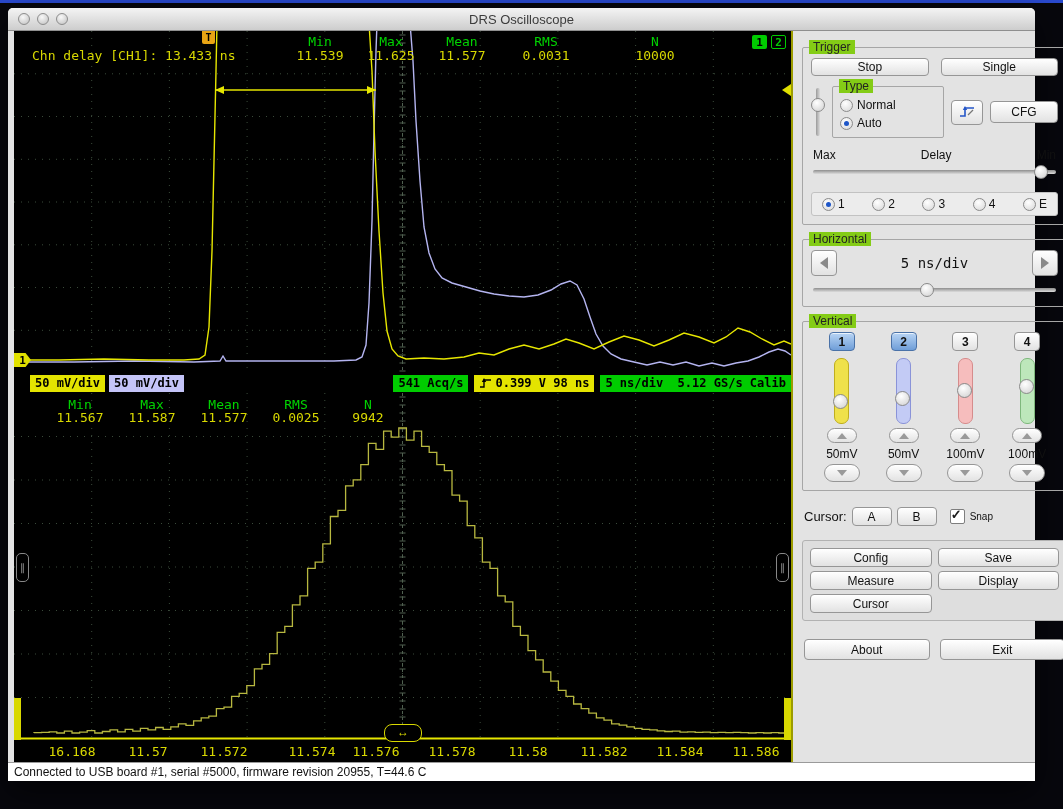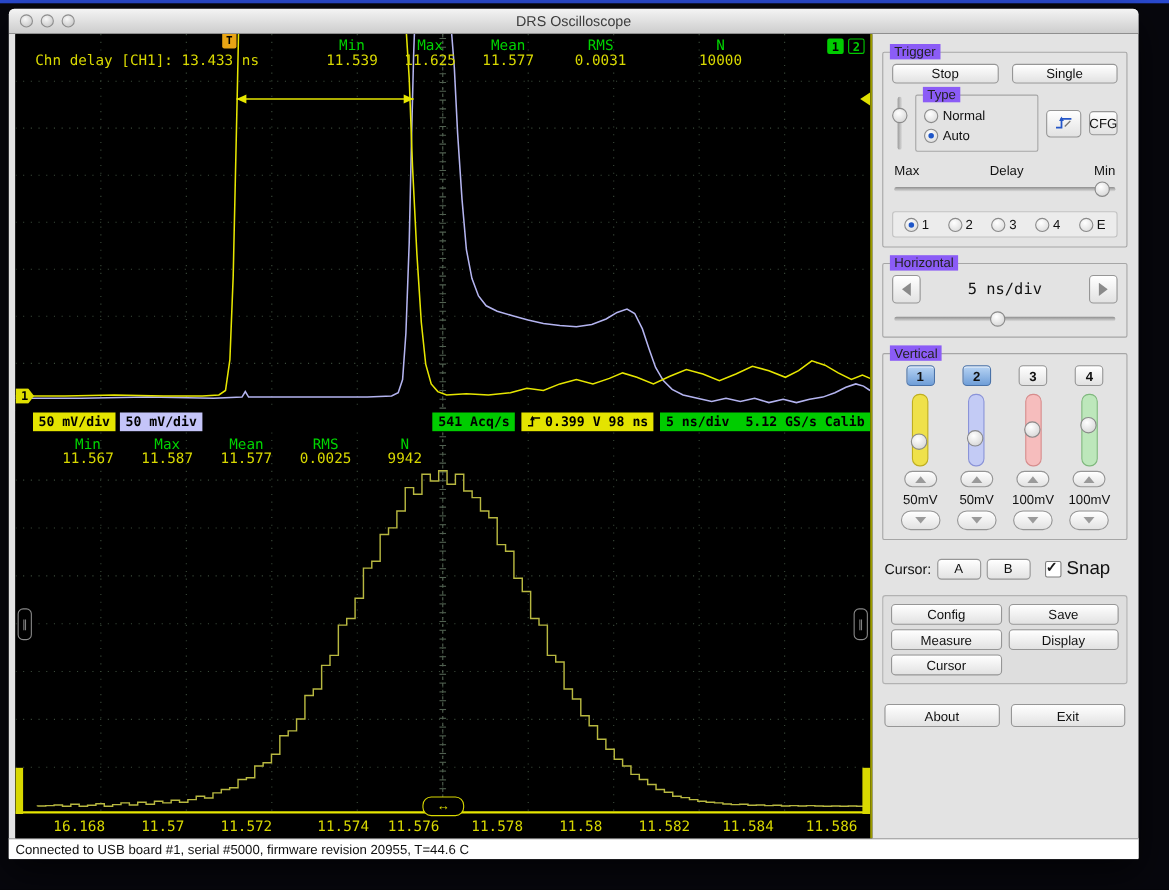--- a/index.html
+++ b/index.html
@@ -56,41 +56,41 @@
   .cb-l{left:0;} .cb-r{right:0;}
   .pan-handle{position:absolute;top:160px;width:11px;height:27px;border:1px solid #888;border-radius:5px;
               color:#9a9a9a;font-size:10px;display:flex;align-items:center;justify-content:center;background:#000;}
   .pan-handle::after{content:'∥';}
   .ph-l{left:2px;} .ph-r{right:2px;}
   .resize-handle{position:absolute;bottom:20px;left:370px;width:36px;height:16px;border:1px solid #d8d800;
                  border-radius:8px;background:#000;color:#d8d800;font-size:12px;line-height:15px;text-align:center;}
 
   .controls{flex:1;padding:2px 10px 0 9px;font-size:12px;color:#111;}
   .group{position:relative;border:1px solid #a6a6a6;border-radius:2px;margin-top:14px;padding:10px 8px 8px;}
-  .group-label{position:absolute;top:-8px;left:6px;background:#8b5cf6;padding:0 4px;font-size:12px;color:#222;}
+  .group-label{position:absolute;top:-8px;left:6px;background:#84cc16;padding:0 4px;font-size:12px;color:#222;}
   .subgroup{position:relative;border:1px solid #a6a6a6;border-radius:2px;padding:9px 7px 3px;width:96px;}
 
   .btn{background:linear-gradient(#ffffff,#e2e2e2);border:1px solid #969696;border-radius:4px;
        font:12px "Liberation Sans",sans-serif;color:#111;display:flex;align-items:center;justify-content:center;
        box-shadow:inset 0 1px 0 rgba(255,255,255,.7);padding:0;}
   .btn-row{display:flex;gap:12px;}
   .btn-row .btn{flex:1;height:18px;}
 
   .trig-mid{display:flex;align-items:center;gap:7px;margin-top:10px;}
   .vslider-sm{width:14px;height:52px;position:relative;flex:none;}
   .vtrack{position:absolute;left:5px;top:2px;bottom:2px;width:4px;border-radius:2px;
           background:linear-gradient(90deg,#9a9a9a,#dcdcdc);}
   .knob{position:absolute;width:14px;height:14px;border-radius:50%;border:1px solid #8a8a8a;box-sizing:border-box;
         background:radial-gradient(circle at 40% 32%,#ffffff,#cfcfcf);}
   .vslider-sm .knob{left:0;top:12px;}
   .radio-row{display:flex;align-items:center;gap:4px;font-size:12px;margin:2px 0 4px;}
   .radio{width:13px;height:13px;border-radius:50%;border:1px solid #8a8a8a;box-sizing:border-box;position:relative;
          background:radial-gradient(circle at 40% 32%,#fff,#d6d6d6);flex:none;}
   .radio.sel::after{content:'';position:absolute;left:3px;top:3px;width:5px;height:5px;border-radius:50%;background:#1e56c8;}
-  .icon-btn{width:32px;height:25px;} .cfg-btn{width:26px;height:22px;}
+  .icon-btn{width:32px;height:25px;} .cfg-btn{width:68px;height:22px;}
   .mdm-row{display:flex;justify-content:space-between;font-size:12px;margin:10px 2px 0;}
   .hslider{position:relative;height:16px;margin-top:2px;}
   .htrack{position:absolute;left:2px;right:2px;top:6px;height:4px;border-radius:2px;
           background:linear-gradient(#8e8e8e,#dcdcdc);}
   .hslider .knob{top:1px;}
   .chan-radio-row{margin-top:12px;background:#ececec;border:1px solid #c2c2c2;border-radius:3px;
                   padding:4px 10px;display:flex;justify-content:space-between;}
   .chan-radio-row label{display:flex;align-items:center;gap:3px;font-size:12px;}
 
   .hrow{display:flex;align-items:center;gap:4px;}
@@ -113,21 +113,21 @@
   .vslider .knob{left:-2px;width:15px;height:15px;}
   .up-btn{width:30px;height:15px;border-radius:8px;}
   .down-btn{width:36px;height:18px;border-radius:9px;margin-top:3px;}
   .vscale{font-size:12px;margin-top:4px;}
 
   .cursor-row{display:flex;align-items:center;gap:5px;margin:16px 2px 0;}
   .cursor-row .clab{font-size:13px;}
   .ab-btn{width:40px;height:19px;}
   .checkbox{width:13px;height:13px;background:#fff;border:1px solid #7e7e7e;border-radius:2px;position:relative;margin-left:8px;flex:none;}
   .checkbox.checked::after{content:'✓';position:absolute;left:0;top:-3px;font-size:13px;font-weight:bold;color:#1a1a1a;}
-  .snap-label{font-size:17px;}
+  .snap-label{font-size:10px;}
 
   .actions{margin-top:14px;background:#dedede;border:1px solid #b2b2b2;border-radius:3px;padding:7px;
            display:grid;grid-template-columns:1fr 1fr;gap:4px 6px;}
   .actions .btn{height:19px;}
   .about-row{display:flex;gap:10px;margin-top:18px;padding:0 2px;}
   .about-row .btn{flex:1;height:21px;}
 
   .statusbar{height:18px;background:#fff;border-top:1px solid #9a9a9a;font-size:12px;color:#111;
              line-height:18px;padding-left:6px;white-space:pre;}
 </style>

